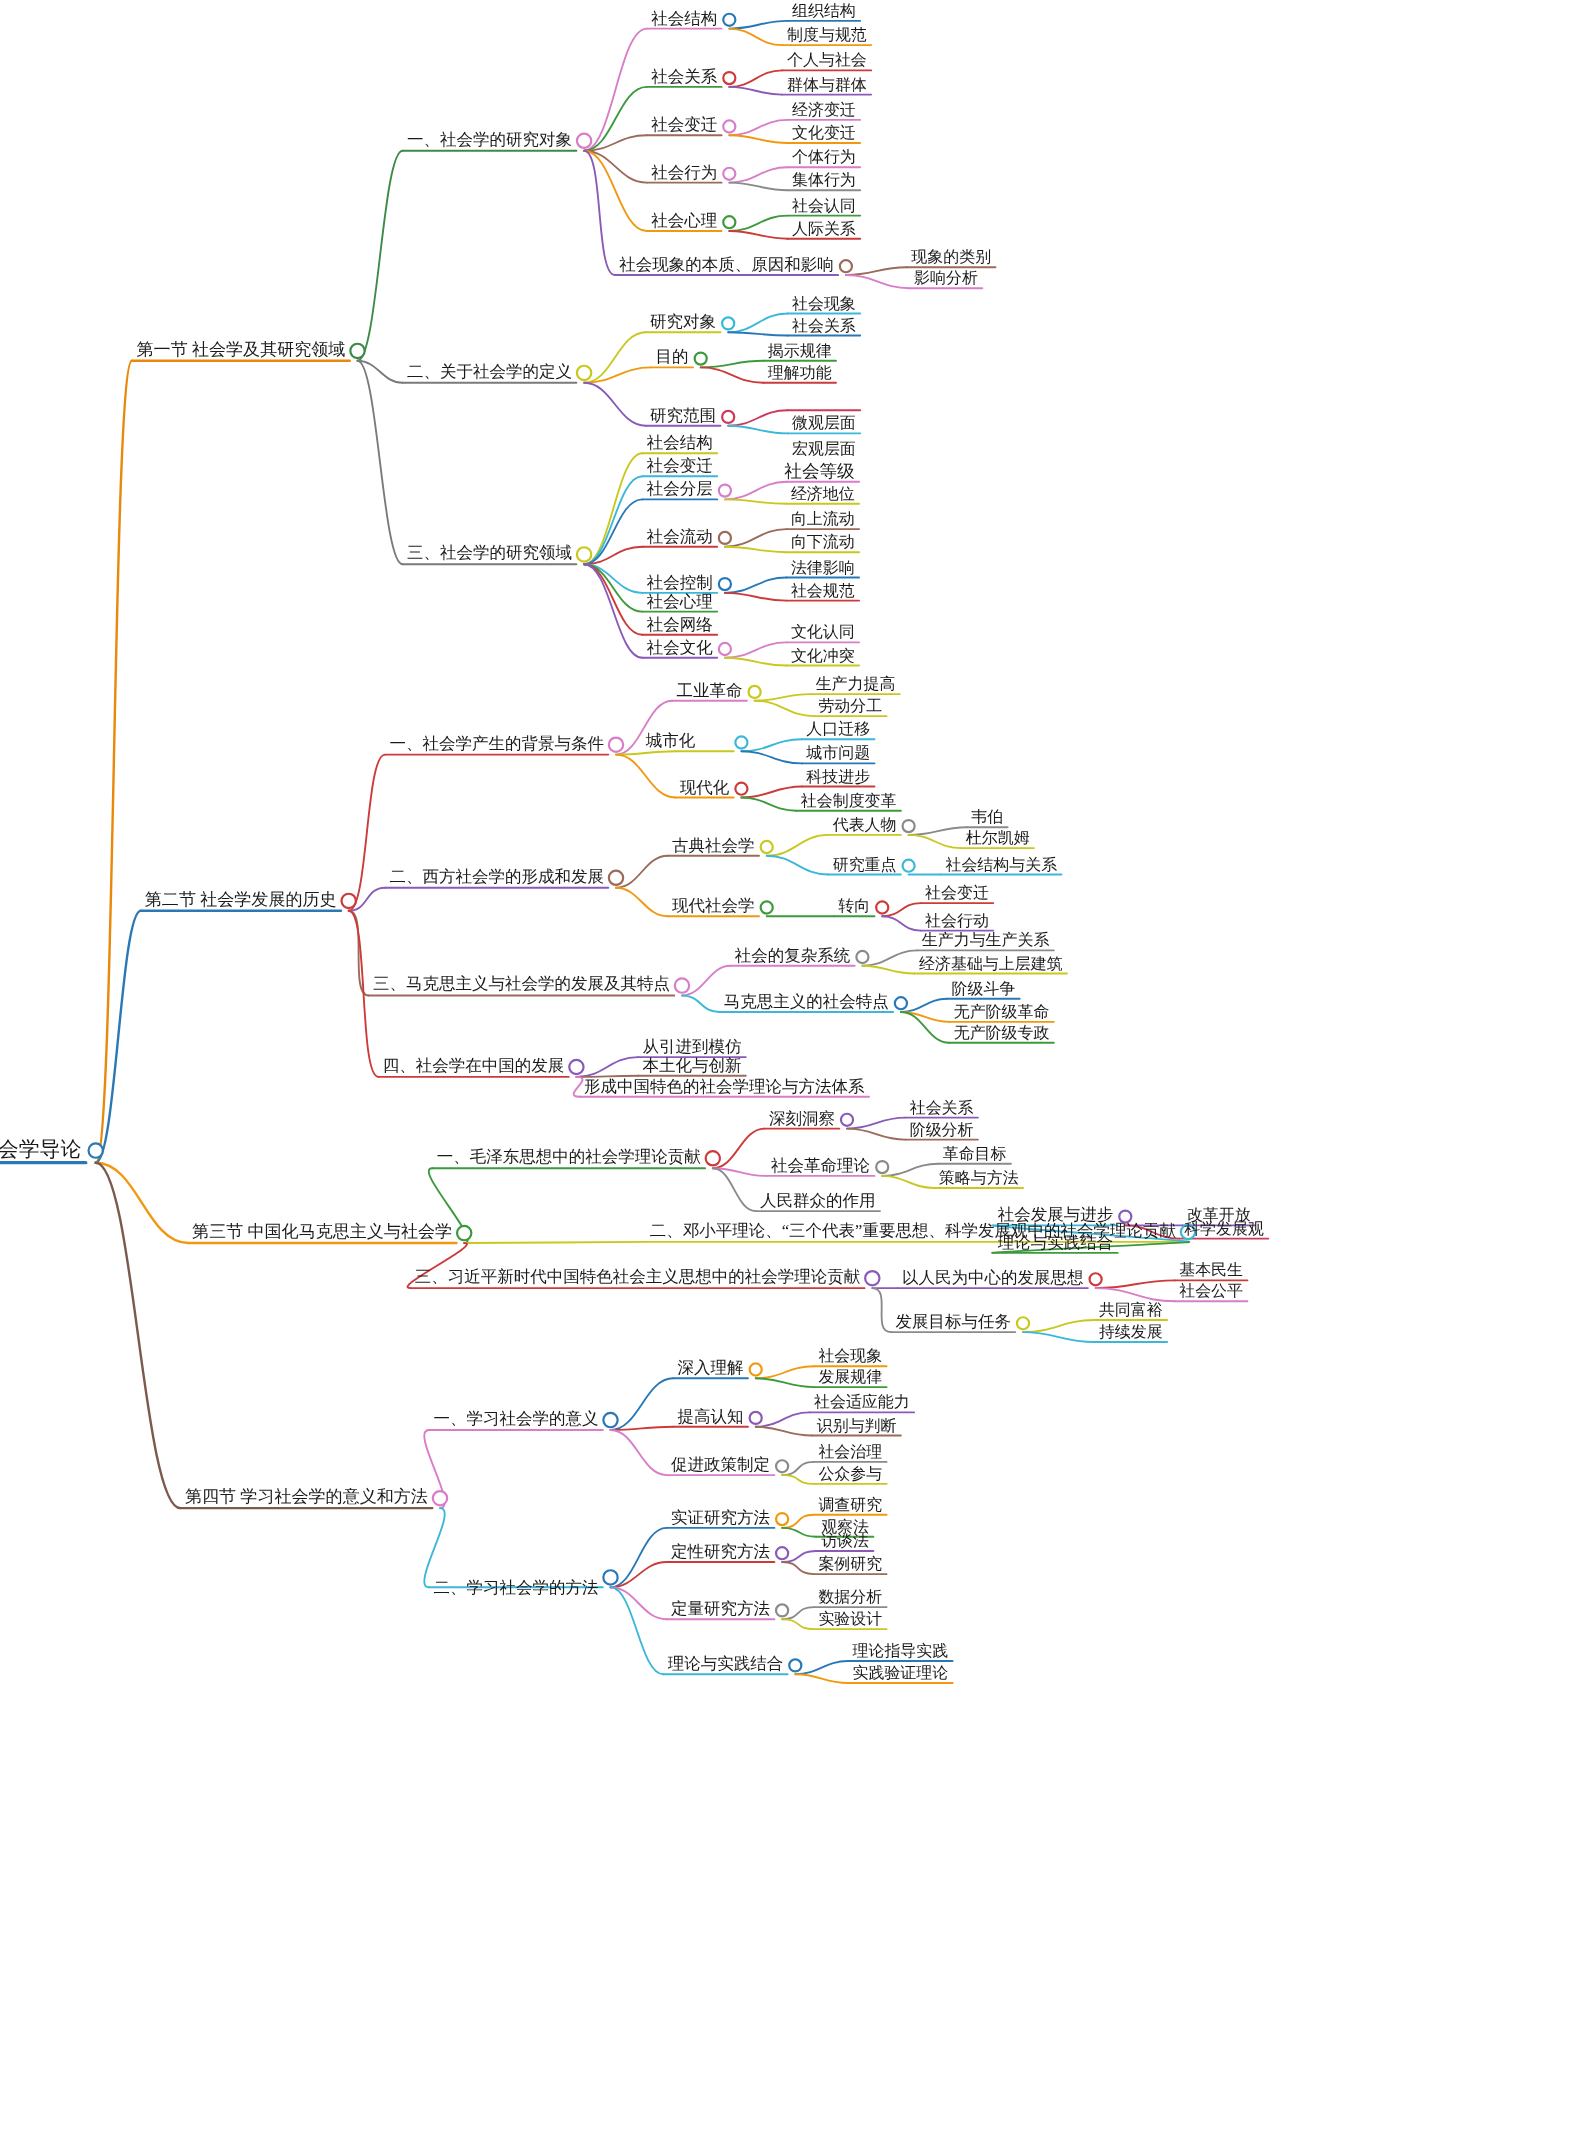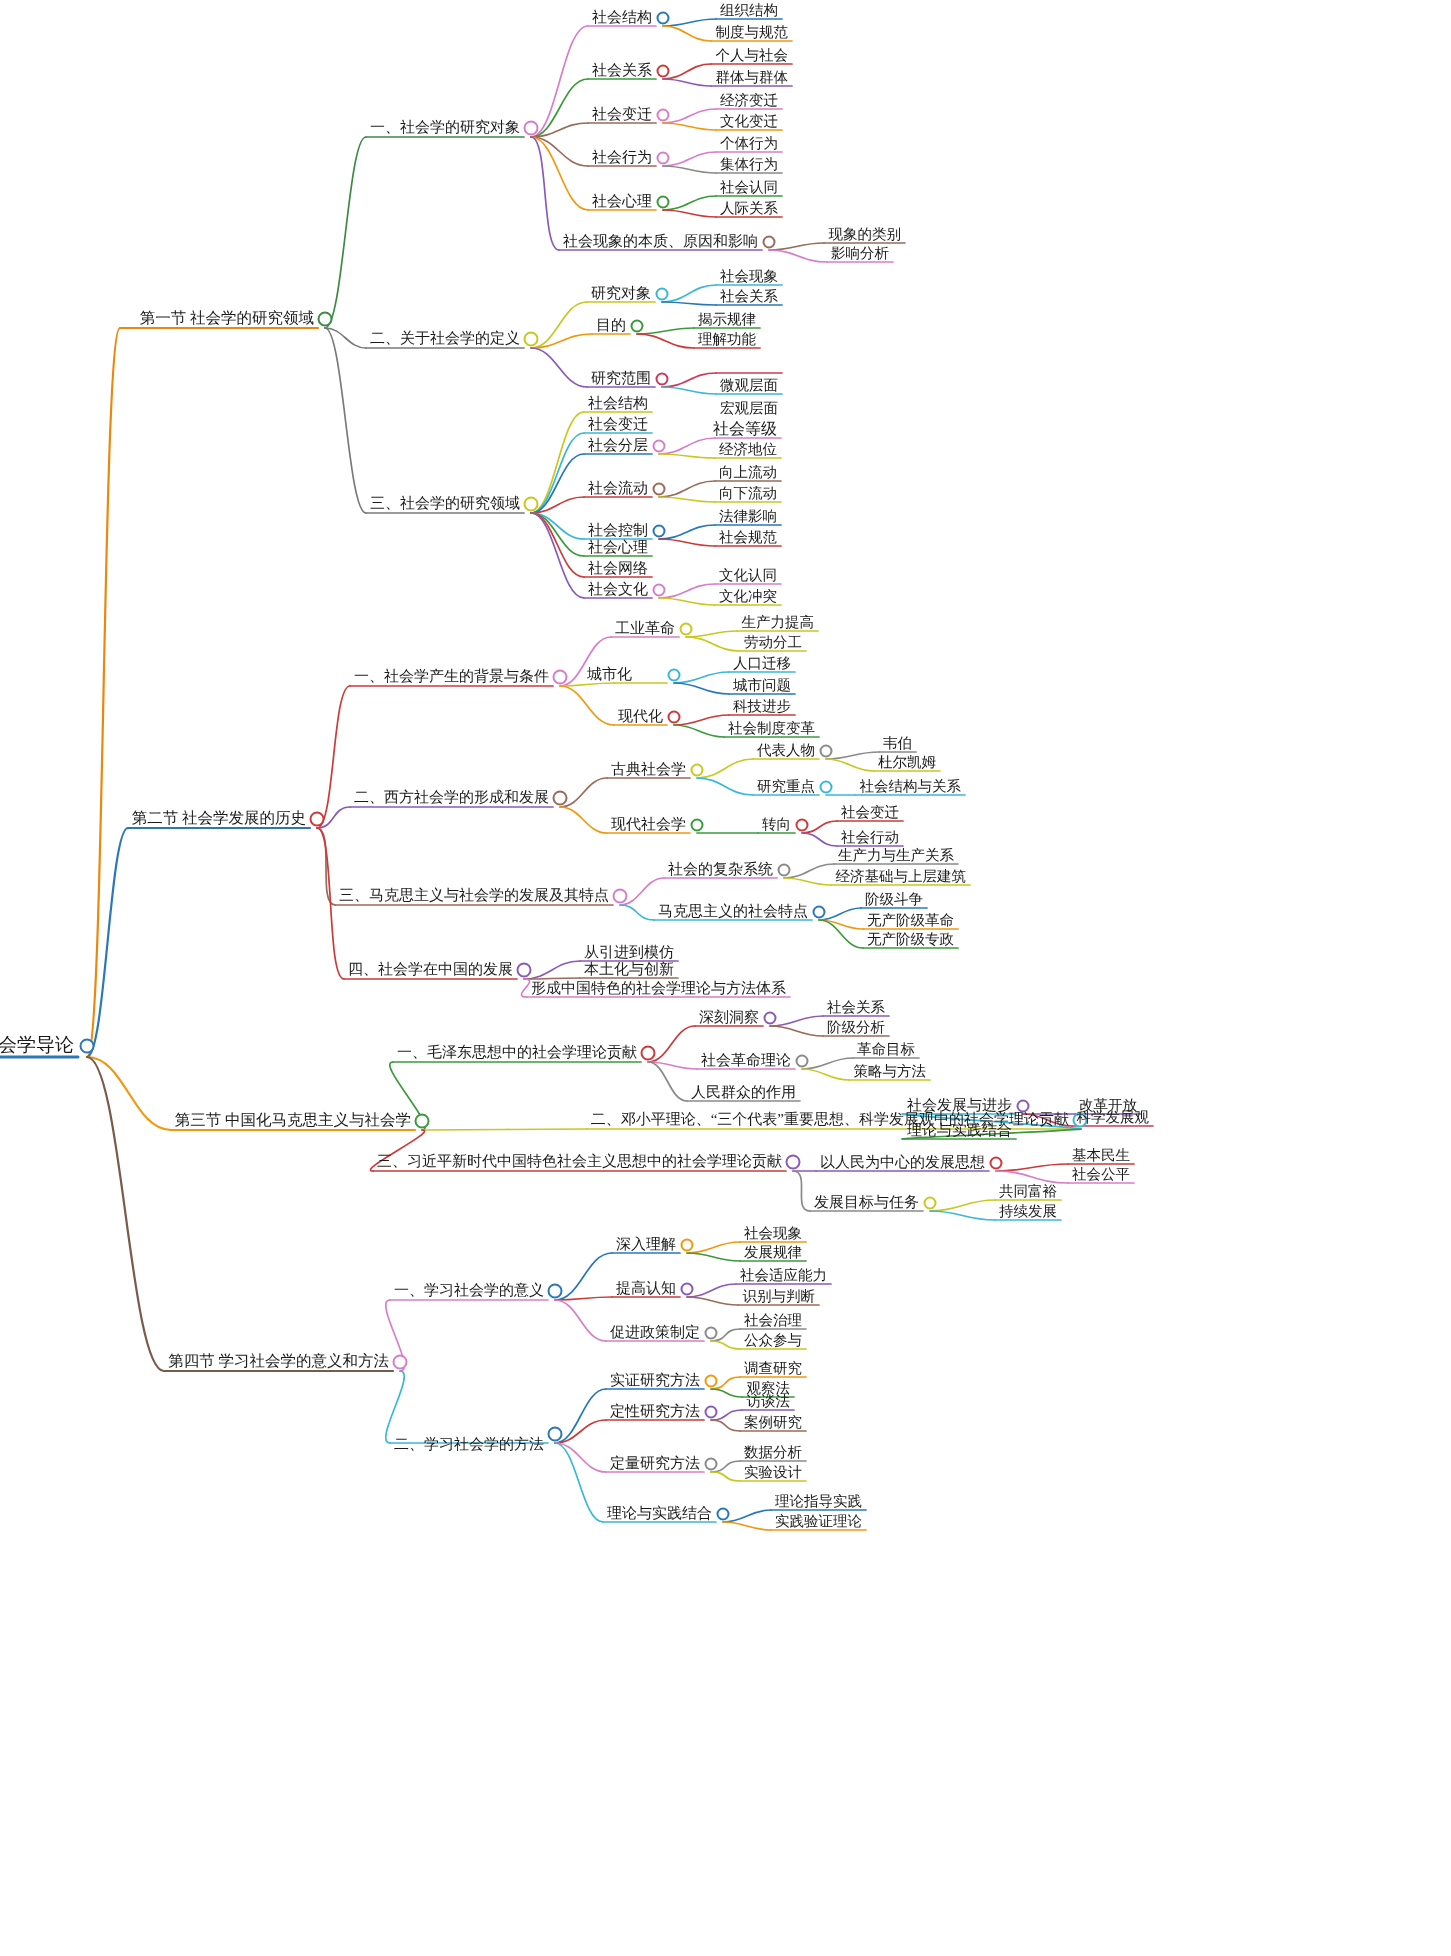--- a/index.html
+++ b/index.html
@@ -272,21 +272,21 @@
       <path d="M 555 1443 C 577.95 1443, 583.05 1472, 606 1472" fill="none" stroke="#d87ec8" stroke-width="1.7" stroke-linecap="round"></path>
       <path d="M 711 1472 C 729 1472, 722 1461, 740 1461" fill="none" stroke="#8a8a8a" stroke-width="1.7" stroke-linecap="round"></path>
       <path d="M 711 1472 C 729 1472, 722 1481, 740 1481" fill="none" stroke="#c8c81e" stroke-width="1.7" stroke-linecap="round"></path>
       <path d="M 555 1443 C 576.6 1443, 581.4 1522, 603 1522" fill="none" stroke="#3ab8d8" stroke-width="1.7" stroke-linecap="round"></path>
       <path d="M 723 1522 C 744.6 1522, 749.4 1510, 771 1510" fill="none" stroke="#2878b8" stroke-width="1.7" stroke-linecap="round"></path>
       <path d="M 723 1522 C 744.6 1522, 749.4 1530, 771 1530" fill="none" stroke="#f0990e" stroke-width="1.7" stroke-linecap="round"></path>
     </svg>
   <div id="layer">
       <div class="node root" style="left: 78px; top: 1046px; font-size: 19px;">社会学导论</div>
       <div class="dot big" style="left: 87px; top: 1046px; border-color: rgb(43, 120, 181);"></div>
-      <div class="node lvl1" style="left: 318px; top: 319px; font-size: 15.5px;">第一节 社会学的研究领域</div>
+      <div class="node lvl1" style="left: 318px; top: 319px; font-size: 15.5px;">第一节 社会学及其研究领域</div>
       <div class="dot big" style="left: 325px; top: 319px; border-color: rgb(60, 138, 70);"></div>
       <div class="node lvl2" style="left: 524px; top: 128px; font-size: 15px;">一、社会学的研究对象</div>
       <div class="dot big" style="left: 531px; top: 128px; border-color: rgb(216, 126, 200);"></div>
       <div class="node lvl3" style="left: 656px; top: 18px; font-size: 15px;">社会结构</div>
       <div class="dot" style="left: 663px; top: 18px; border-color: rgb(40, 120, 184);"></div>
       <div class="node lvl4" style="left: 782px; top: 11px; font-size: 14.5px;">组织结构</div>
       <div class="node lvl4" style="left: 792px; top: 33px; font-size: 14.5px;">制度与规范</div>
       <div class="node lvl3" style="left: 656px; top: 71px; font-size: 15px;">社会关系</div>
       <div class="dot" style="left: 663px; top: 71px; border-color: rgb(204, 58, 58);"></div>
       <div class="node lvl4" style="left: 792px; top: 56px; font-size: 14.5px;">个人与社会</div>

